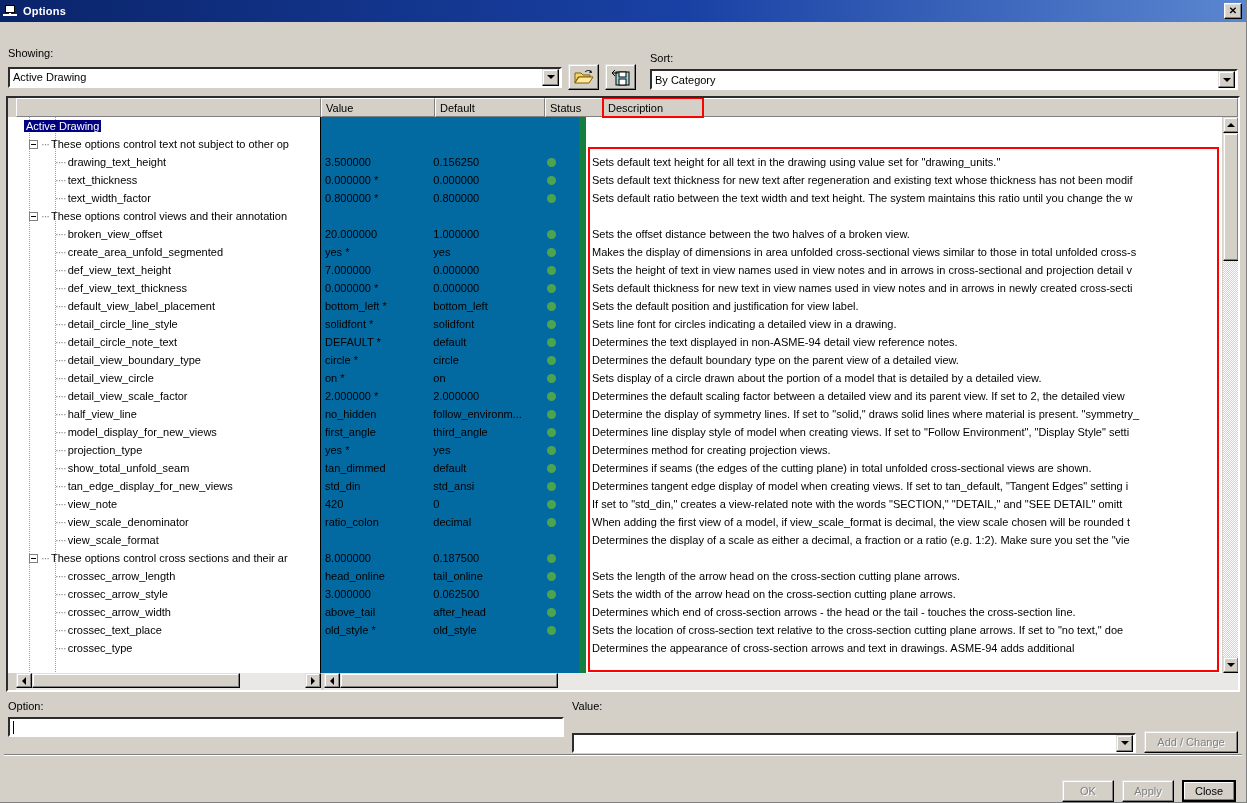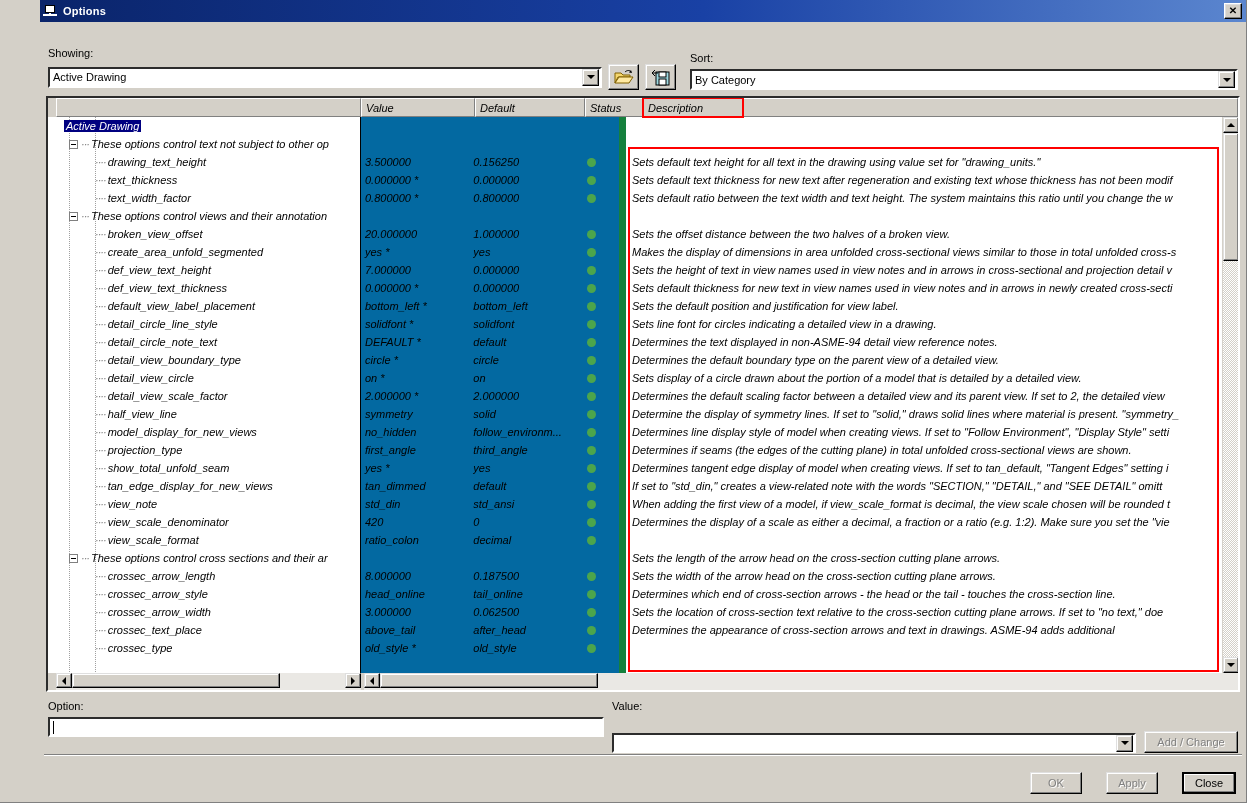--- a/index.html
+++ b/index.html
@@ -10,21 +10,21 @@
     font-family: "Liberation Sans", sans-serif;
     font-size: 11px;
     background: #d4d0c8;
   }
   #app {
     position: relative;
     width: 1247px; height: 803px;
     background: #d4d0c8;
     border: 1px solid #808080;
     border-top: none; border-left: none;
-    display: flex; flex-direction: column; padding-left: 40px;
+    display: flex; flex-direction: column;
   }
 
   
   .titlebar {
     height: 22px; min-height: 22px;
     background: linear-gradient(to right, #0a246a 0%, #1941a5 55%, #5b86cf 100%);
     display: flex; align-items: center;
     padding: 0 2px 0 3px;
     color: #fff;
   }
@@ -101,21 +101,20 @@
   
   .gridouter {
     margin: 6px 6px 0 6px;
     flex: 1;
     border: 2px inset #d4d0c8;
     border-top-color: #808080; border-left-color: #808080;
     border-right-color: #fff; border-bottom-color: #fff;
     background: #d4d0c8;
     display: flex; flex-direction: column;
     overflow: hidden;
-    font-style: italic;
   }
   .headerrow {
     height: 19px; min-height: 19px;
     display: flex; background: #d4d0c8;
     padding-left: 8px;
   }
   .hcell {
     background: #d4d0c8;
     border: 1px solid #fff; border-right-color: #808080; border-bottom-color: #808080;
     font-size: 11px; color: #000;
@@ -270,22 +269,22 @@
     border: 1px solid #dfdfdf; border-right-color: #000; border-bottom-color: #000;
     box-shadow: inset -1px -1px 0 #808080, inset 1px 1px 0 #fff;
     font-size: 11px; display: flex; align-items: center; justify-content: center;
     color: #808080; text-shadow: 1px 1px 0 #fff; cursor: default;
   }
   .separator {
     height: 2px; margin: 10px 4px 0 4px;
     border-top: 1px solid #808080; border-bottom: 1px solid #fff;
   }
   .footer {
-    display: flex; justify-content: flex-end; align-items: center;
-    padding: 8px 10px 0 0; gap: 24px;
+    display: flex; justify-content: flex-end; align-items: flex-end;
+    padding: 8px 10px 0 0; gap: 8px;
     height: 46px;
   }
   .btn {
     width: 52px; height: 22px;
     background: #d4d0c8;
     border: 1px solid #dfdfdf; border-right-color: #000; border-bottom-color: #000;
     box-shadow: inset -1px -1px 0 #808080, inset 1px 1px 0 #fff;
     font-size: 11px; display: flex; align-items: center; justify-content: center;
     cursor: default; color: #000;
   }
@@ -593,27 +592,20 @@
               </div>
             </div>
             <div class="valrow">
               <div class="c-value">2.000000 *</div>
               <div class="c-default">2.000000</div>
               <div class="c-status">
                 <span class="statdot"></span>
               </div>
             </div>
             <div class="valrow">
-              <div class="c-value">symmetry</div>
-              <div class="c-default">solid</div>
-              <div class="c-status">
-                <span class="statdot"></span>
-              </div>
-            </div>
-            <div class="valrow">
               <div class="c-value">no_hidden</div>
               <div class="c-default">follow_environm...</div>
               <div class="c-status">
                 <span class="statdot"></span>
               </div>
             </div>
             <div class="valrow">
               <div class="c-value">first_angle</div>
               <div class="c-default">third_angle</div>
               <div class="c-status">
@@ -713,20 +705,21 @@
               <div class="descrow">Sets the height of text in view names used in view notes and in arrows in cross-sectional and projection detail v</div>
               <div class="descrow">Sets default thickness for new text in view names used in view notes and in arrows in newly created cross-secti</div>
               <div class="descrow">Sets the default position and justification for view label.</div>
               <div class="descrow">Sets line font for circles indicating a detailed view in a drawing.</div>
               <div class="descrow">Determines the text displayed in non-ASME-94 detail view reference notes.</div>
               <div class="descrow">Determines the default boundary type on the parent view of a detailed view.</div>
               <div class="descrow">Sets display of a circle drawn about the portion of a model that is detailed by a detailed view.</div>
               <div class="descrow">Determines the default scaling factor between a detailed view and its parent view. If set to 2, the detailed view</div>
               <div class="descrow">Determine the display of symmetry lines. If set to "solid," draws solid lines where material is present. "symmetry_</div>
               <div class="descrow">Determines line display style of model when creating views. If set to "Follow Environment", "Display Style" setti</div>
+              <div class="descrow">Determines method for creating projection views.</div>
               <div class="descrow">Determines if seams (the edges of the cutting plane) in total unfolded cross-sectional views are shown.</div>
               <div class="descrow">Determines tangent edge display of model when creating views. If set to tan_default, "Tangent Edges" setting i</div>
               <div class="descrow">If set to "std_din," creates a view-related note with the words "SECTION," "DETAIL," and "SEE DETAIL" omitt</div>
               <div class="descrow">When adding the first view of a model, if view_scale_format is decimal, the view scale chosen will be rounded t</div>
               <div class="descrow">Determines the display of a scale as either a decimal, a fraction or a ratio (e.g. 1:2). Make sure you set the "vie</div>
               <div class="descrow"></div>
               <div class="descrow">Sets the length of the arrow head on the cross-section cutting plane arrows.</div>
               <div class="descrow">Sets the width of the arrow head on the cross-section cutting plane arrows.</div>
               <div class="descrow">Determines which end of cross-section arrows - the head or the tail - touches the cross-section line.</div>
               <div class="descrow">Sets the location of cross-section text relative to the cross-section cutting plane arrows. If set to "no text," doe</div>

